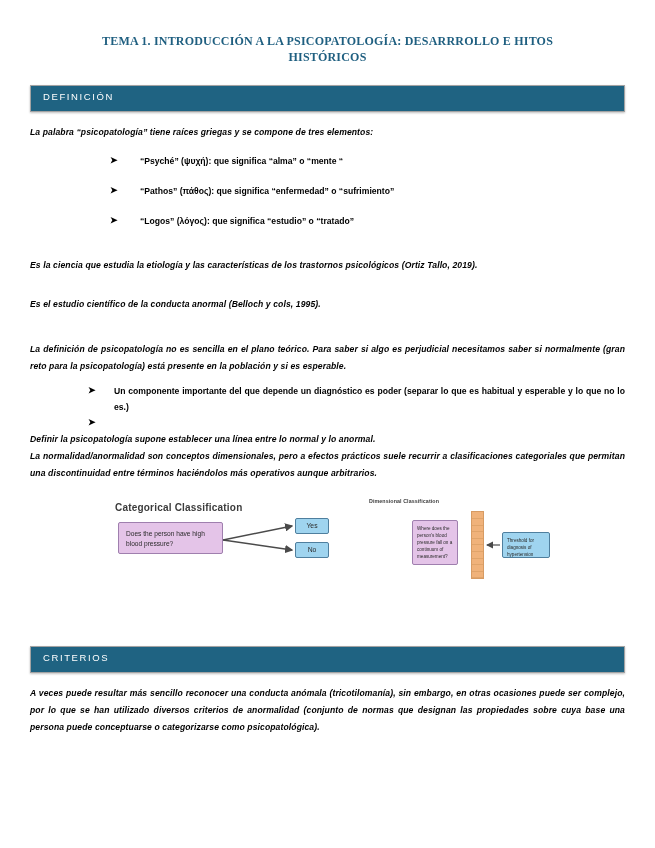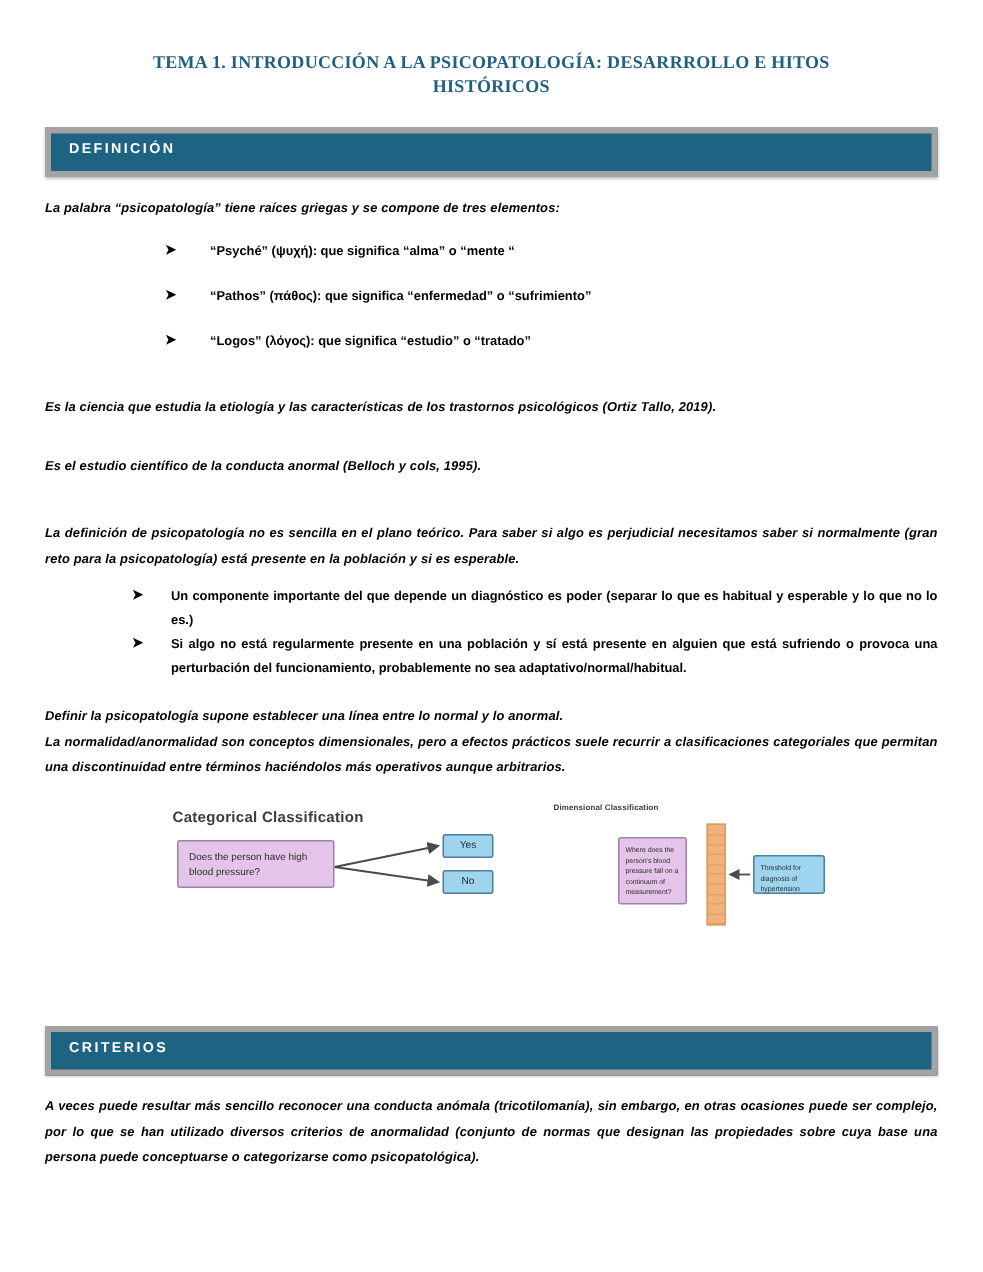--- a/index.html
+++ b/index.html
@@ -32,25 +32,25 @@
     text-align: center;
     line-height: 1.35;
     letter-spacing: 0.2px;
     margin: 33px 36px 0 36px;
     padding: 0;
   }
 
   
   .section-bar {
     background: #1F6382;
-    border: 4px solid #a3a3a3;
+    border: 1px solid #a3a3a3;
     box-shadow: 0 1px 2px rgba(0,0,0,0.25);
     color: #ffffff;
     font-size: 9.5px;
-    font-weight: bold;
+    font-weight: normal;
     letter-spacing: 1.6px;
     padding: 5px 0 20px 12px;
     box-sizing: border-box;
     height: 22px;
     line-height: 12px;
   }
 
   
   p.body-text {
     font-size: 8.6px;
@@ -294,21 +294,20 @@
 
   <div class="sp8"></div>
 
   <ul class="arrow-list wide" style="margin-left:58px;">
     <li>
       <span class="arrow-glyph">➤</span>
       <span>Un componente importante del que depende un diagnóstico es poder (separar lo que es habitual y esperable y lo que no lo es.)</span>
     </li>
     <li>
       <span class="arrow-glyph">➤</span>
-      <span>Si algo no está regularmente presente en una población y sí está presente en alguien que está sufriendo o provoca una perturbación del funcionamiento, probablemente no sea adaptativo/normal/habitual.</span>
     </li>
   </ul>
 
   <div class="sp16"></div>
 
   <p class="body-text">Definir la psicopatología supone establecer una línea entre lo normal y lo anormal.</p>
 
 
   <p class="body-text">La normalidad/anormalidad son conceptos dimensionales, pero a efectos prácticos suele recurrir a clasificaciones categoriales que permitan una discontinuidad entre términos haciéndolos más operativos aunque arbitrarios.</p>
 

